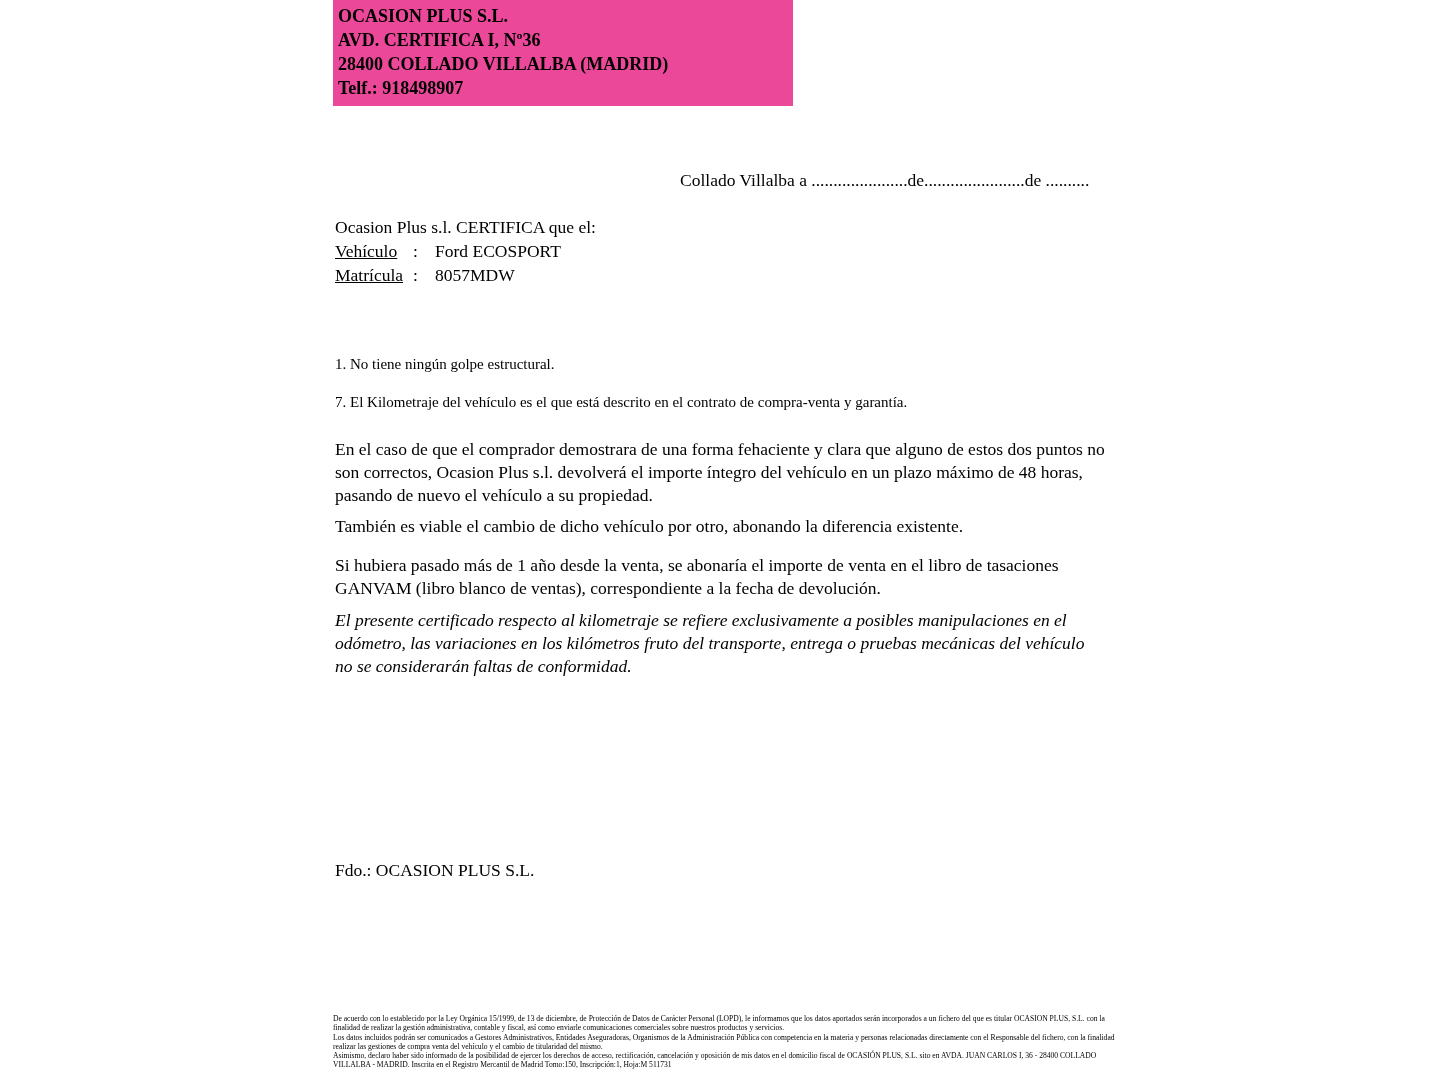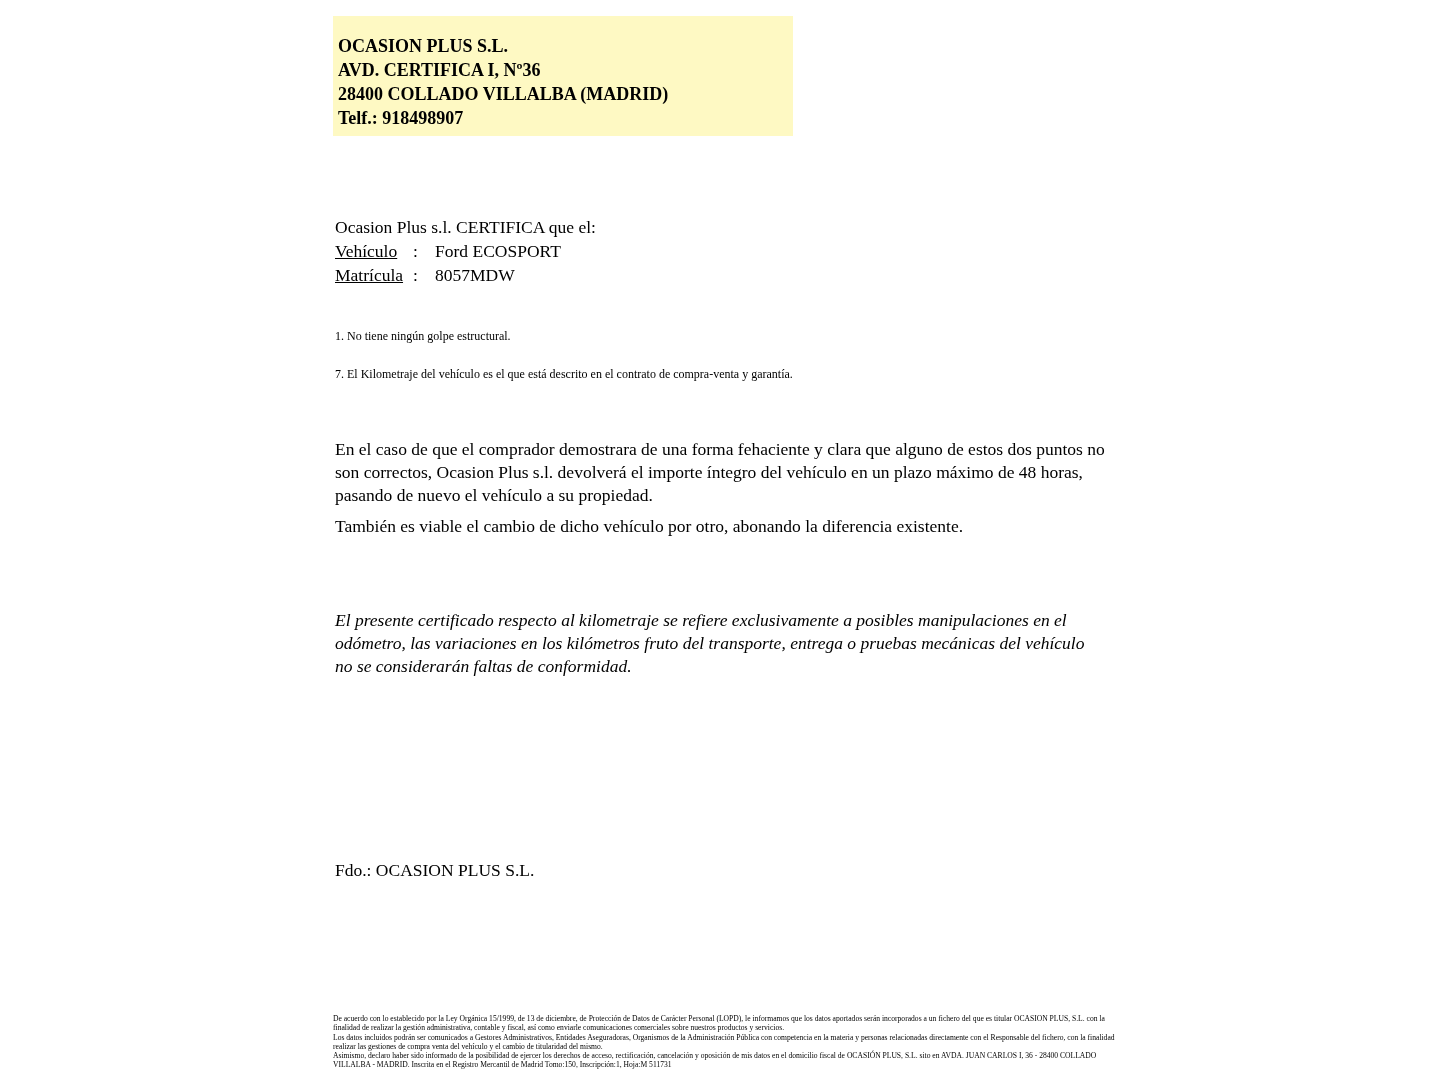--- a/index.html
+++ b/index.html
@@ -18,24 +18,24 @@
 
   .page {
     position: absolute;
     inset: 0;
   }
 
   
   .letterhead {
     position: absolute;
     left: 333px;
-    top: 16px;
+    top: 0px;
     width: 460px;
-    background: #fef9c3;
-    padding: 18px 0 6px 0;
+    background: #ec4899;
+    padding: 4px 0 6px 0;
     box-sizing: border-box;
   }
   .letterhead .lh-line {
     font-weight: bold;
     font-size: 18px;
     line-height: 24px;
     padding-left: 5px;
     white-space: nowrap;
   }
 
@@ -64,22 +64,23 @@
     text-decoration: underline;
   }
   .kv .sep {
     width: 22px;
   }
 
   
   .point {
     position: absolute;
     left: 335px;
-    font-size: 12px;
+    font-size: 15px;
     line-height: 24px;
+    margin-top: 28px;
   }
   .point-1 { top: 324px; }
   .point-2 { top: 362px; }
 
   
   .para {
     position: absolute;
     left: 335px;
     width: 770px;
     font-size: 17.5px;
@@ -118,40 +119,42 @@
 
 <div class="page">
 
   <div class="letterhead">
     <div class="lh-line">OCASION PLUS S.L.</div>
     <div class="lh-line">AVD. CERTIFICA I, Nº36</div>
     <div class="lh-line">28400 COLLADO VILLALBA (MADRID)</div>
     <div class="lh-line">Telf.: 918498907</div>
   </div>
 
+  <div class="date-line">Collado Villalba a ......................de.......................de ..........</div>
 
   <div class="certifica">
     <div>Ocasion Plus s.l. CERTIFICA que el:</div>
     <div class="kv">
       <span class="k">Vehículo</span>
       <span class="sep">:</span>
       <span>Ford ECOSPORT</span>
     </div>
     <div class="kv">
       <span class="k">Matrícula</span>
       <span class="sep">:</span>
       <span>8057MDW</span>
     </div>
   </div>
 
   <div class="point point-1">1. No tiene ningún golpe estructural.</div>
   <div class="point point-2">7. El Kilometraje del vehículo es el que está descrito en el contrato de compra-venta y garantía.</div>
 
   <div class="para p1">En el caso de que el comprador demostrara de una forma fehaciente y clara que alguno de estos dos puntos no son correctos, Ocasion Plus s.l. devolverá el importe íntegro del vehículo en un plazo máximo de 48 horas, pasando de nuevo el vehículo a su propiedad.</div>
   <div class="para p2">También es viable el cambio de dicho vehículo por otro, abonando la diferencia existente.</div>
+  <div class="para p3">Si hubiera pasado más de 1 año desde la venta, se abonaría el importe de venta en el libro de tasaciones GANVAM (libro blanco de ventas), correspondiente a la fecha de devolución.</div>
   <div class="para p4">El presente certificado respecto al kilometraje se refiere exclusivamente a posibles manipulaciones en el odómetro, las variaciones en los kilómetros fruto del transporte, entrega o pruebas mecánicas del vehículo no se considerarán faltas de conformidad.</div>
 
   <div class="signature">Fdo.: OCASION PLUS S.L.</div>
 
   <div class="legal">
     <p>De acuerdo con lo establecido por la Ley Orgánica 15/1999, de 13 de diciembre, de Protección de Datos de Carácter Personal (LOPD), le informamos que los datos aportados serán incorporados a un fichero del que es titular OCASION PLUS, S.L. con la finalidad de realizar la gestión administrativa, contable y fiscal, así como enviarle comunicaciones comerciales sobre nuestros productos y servicios.</p>
     <p>Los datos incluidos podrán ser comunicados a Gestores Administrativos, Entidades Aseguradoras, Organismos de la Administración Pública con competencia en la materia y personas relacionadas directamente con el Responsable del fichero, con la finalidad realizar las gestiones de compra venta del vehículo y el cambio de titularidad del mismo.</p>
     <p>Asimismo, declaro haber sido informado de la posibilidad de ejercer los derechos de acceso, rectificación, cancelación y oposición de mis datos en el domicilio fiscal de OCASIÓN PLUS, S.L. sito en AVDA. JUAN CARLOS I, 36 - 28400 COLLADO VILLALBA - MADRID. Inscrita en el Registro Mercantil de Madrid Tomo:150, Inscripción:1, Hoja:M 511731</p>
   </div>
 

